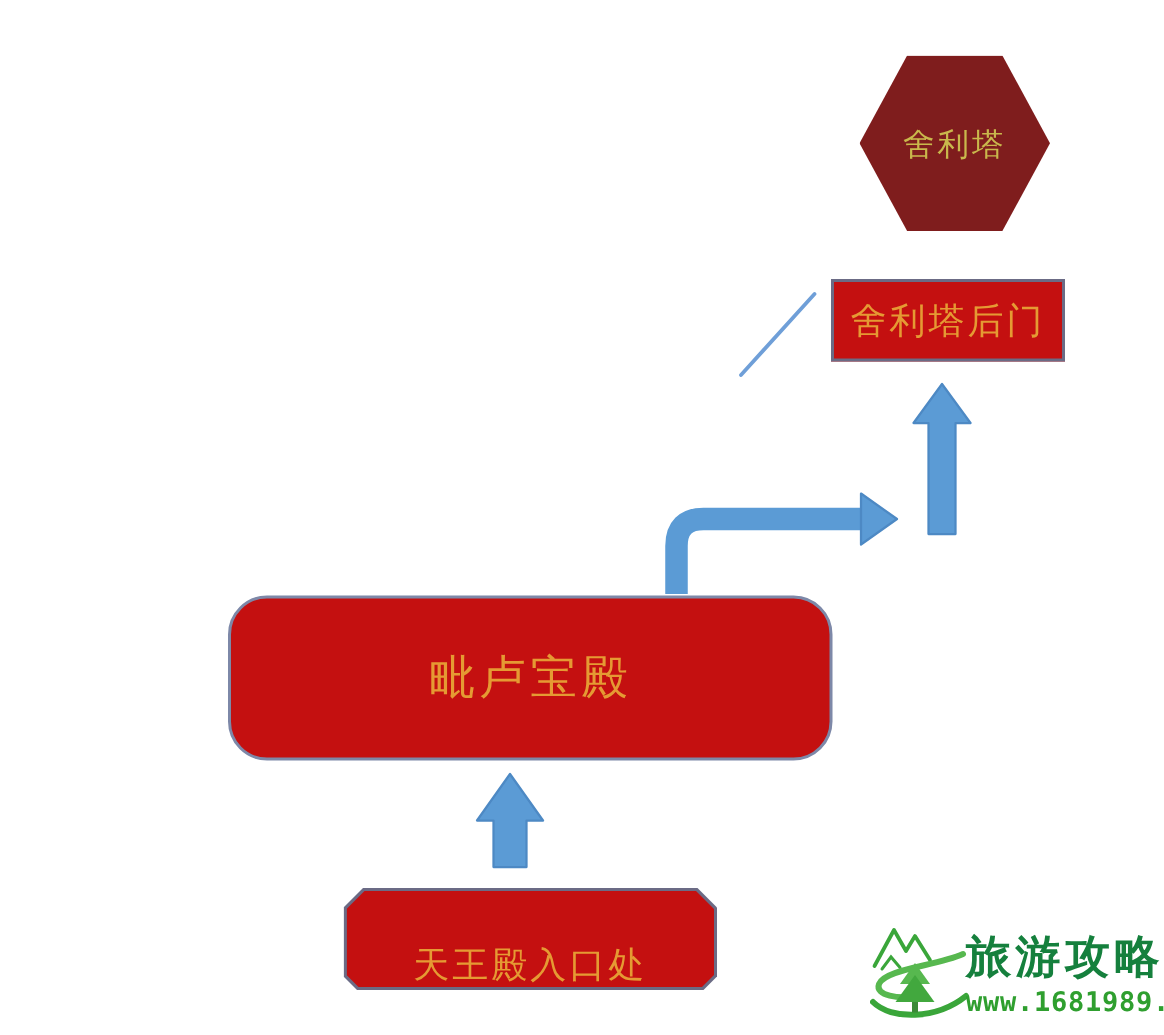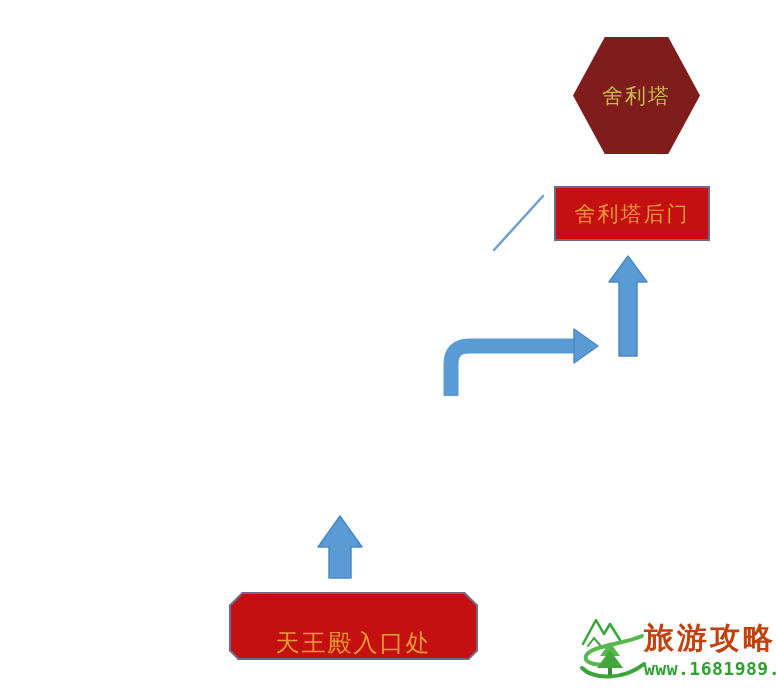--- a/index.html
+++ b/index.html
@@ -20,21 +20,21 @@
   }
   
   .rednode{
     position:absolute;background:#c41010;border:2px solid #6b6b85;
     display:flex;align-items:center;justify-content:center;box-sizing:border-box;
   }
   .rednode .label{
     color:#e59a33;font-family:"DejaVu Serif",serif;letter-spacing:2px;
   }
   .backdoor{left:554px;top:186px;width:156px;height:55px;}
-  .backdoor .label{font-size:21px;}
+  .backdoor .label{font-size:24px;}
   .mainhall{left:152px;top:397px;width:403px;height:110px;border-radius:26px;border-color:#7d88a8;}
   .mainhall .label{font-size:31px;letter-spacing:3px;}
   
   .entrance-outer{
     position:absolute;left:229px;top:592px;width:249px;height:68px;background:#6b6b85;
     clip-path:polygon(13px 0,calc(100% - 13px) 0,100% 13px,100% calc(100% - 9px),calc(100% - 9px) 100%,9px 100%,0 calc(100% - 9px),0 13px);
   }
   .entrance-inner{
     position:absolute;left:2px;top:2px;right:2px;bottom:2px;background:#c41010;
     clip-path:polygon(12px 0,calc(100% - 12px) 0,100% 12px,100% calc(100% - 8px),calc(100% - 8px) 100%,8px 100%,0 calc(100% - 8px),0 12px);
@@ -43,21 +43,21 @@
   .entrance-inner .label{
     color:#e59a33;font-family:"DejaVu Serif",serif;font-size:24px;letter-spacing:2px;margin-top:33px;
   }
   
   .overlay{position:absolute;left:0;top:0;width:776px;height:690px;pointer-events:none;}
   
   .watermark{position:absolute;left:580px;top:608px;width:196px;height:82px;}
   .wm-logo{position:absolute;left:0;top:2px;width:68px;height:80px;}
   .wm-title{
     position:absolute;left:64px;top:10px;width:132px;
-    color:#c2410c;font-size:30px;font-weight:bold;letter-spacing:3px;
+    color:#15803d;font-size:30px;font-weight:bold;letter-spacing:3px;
     font-family:"DejaVu Serif",serif;white-space:nowrap;
   }
   .wm-url{
     position:absolute;left:64px;top:50px;width:132px;
     color:#2f9f2f;font-size:18px;font-weight:bold;
     font-family:"DejaVu Sans Mono",monospace;white-space:nowrap;letter-spacing:0.5px;
   }
 </style>
 </head>
 <body>
@@ -65,20 +65,23 @@
 <div class="canvas">
 
   <div class="hexagon">
     <span class="label">舍利塔</span>
   </div>
 
   <div class="rednode backdoor">
     <span class="label">舍利塔后门</span>
   </div>
 
+  <div class="rednode mainhall">
+    <span class="label">毗卢宝殿</span>
+  </div>
 
   <div class="entrance-outer">
     <div class="entrance-inner">
       <span class="label">天王殿入口处</span>
     </div>
   </div>
 
   <svg class="overlay" viewBox="0 0 776 690" xmlns="http://www.w3.org/2000/svg">
 
     <line x1="494" y1="250" x2="543" y2="196" stroke="#6f9fd8" stroke-width="2.5" stroke-linecap="round"></line>

